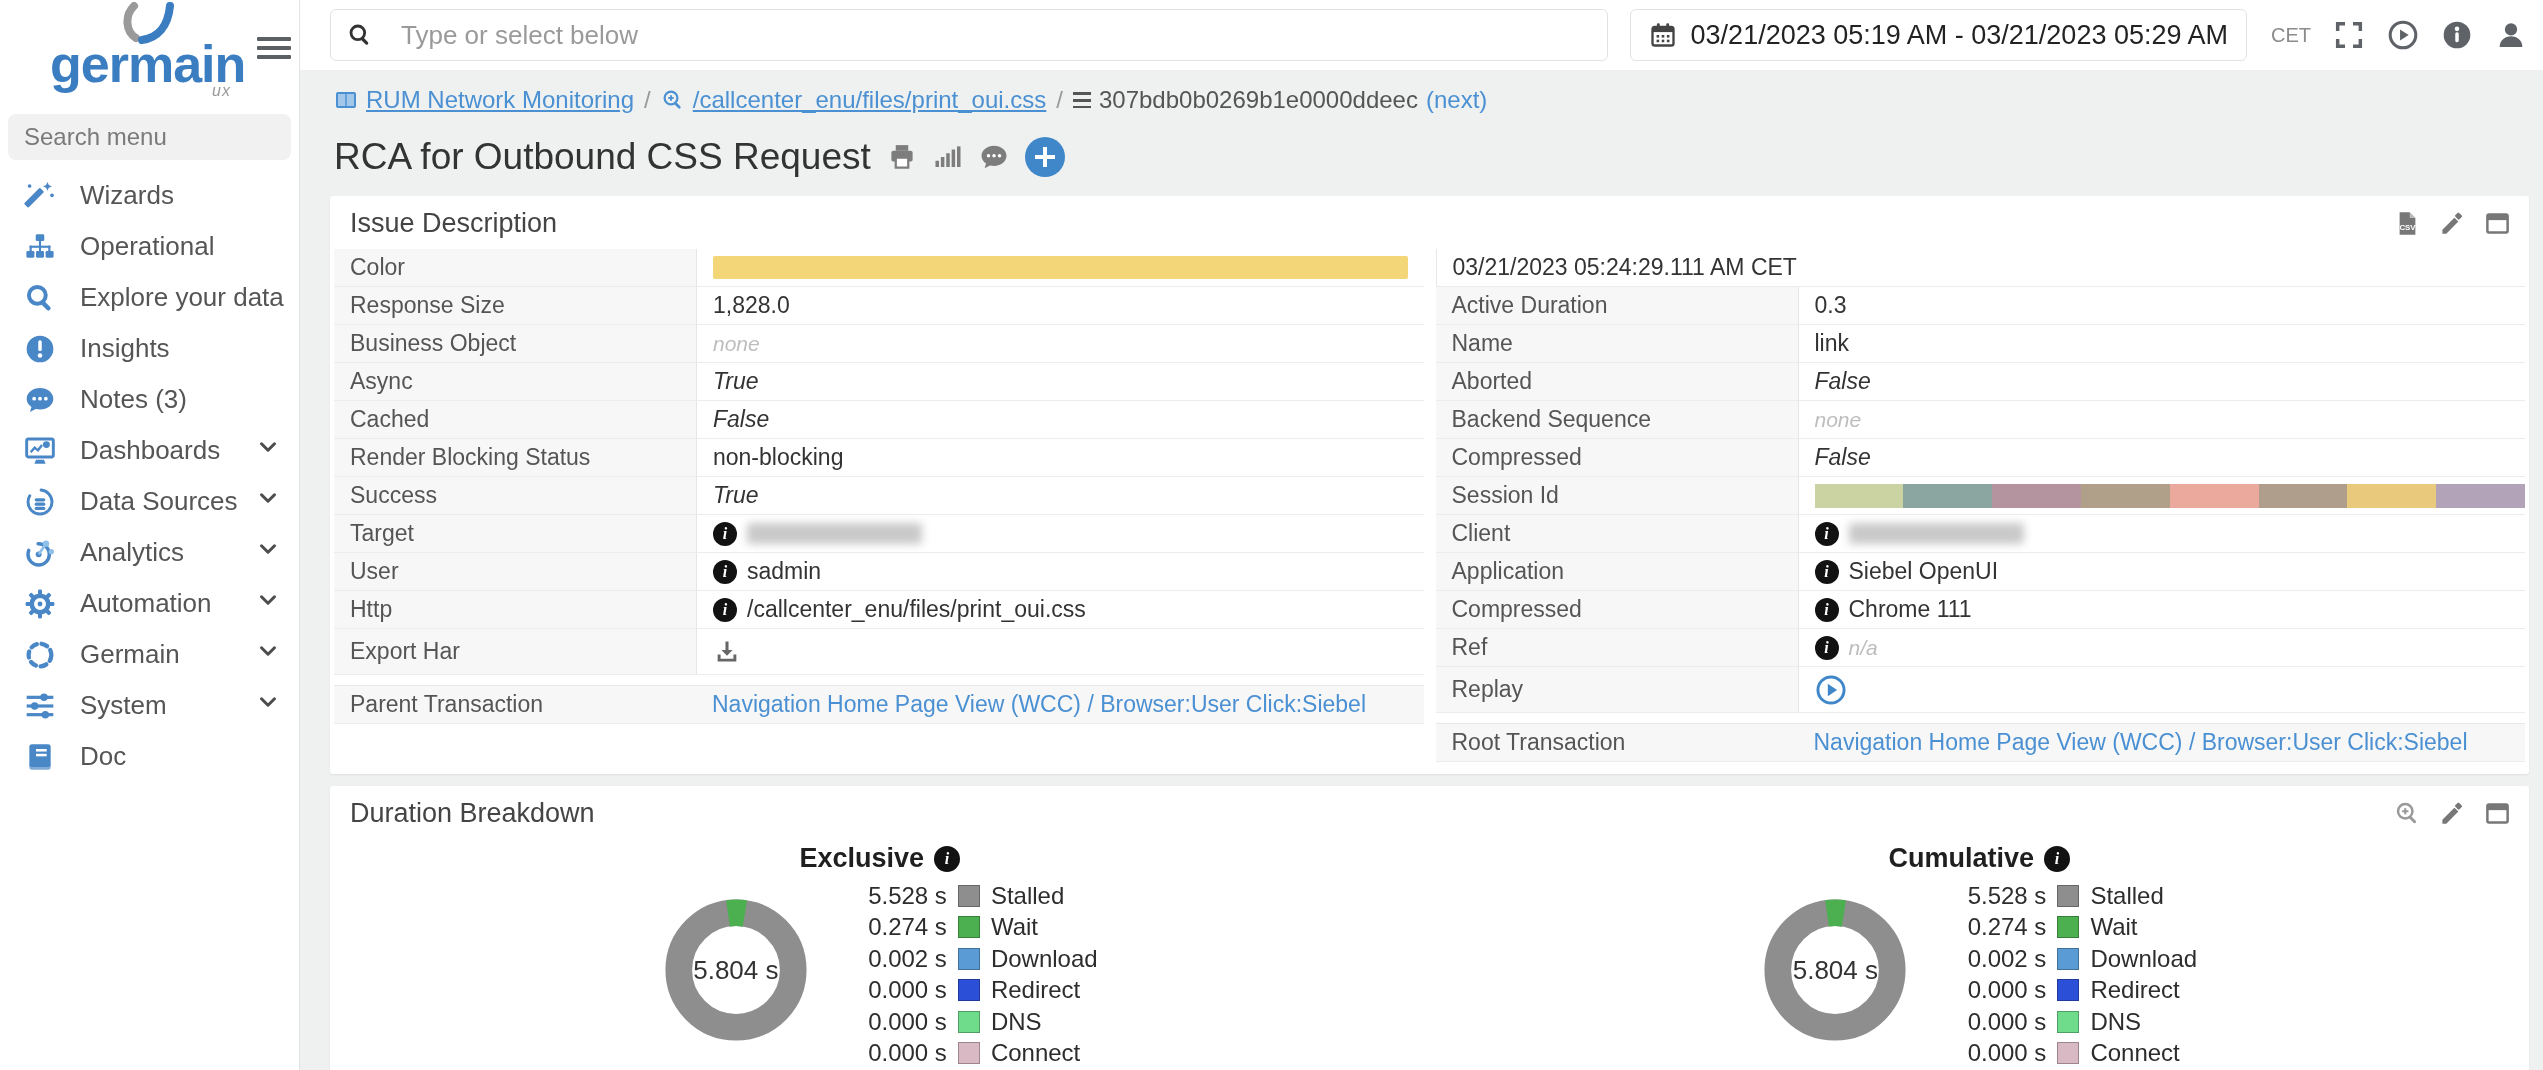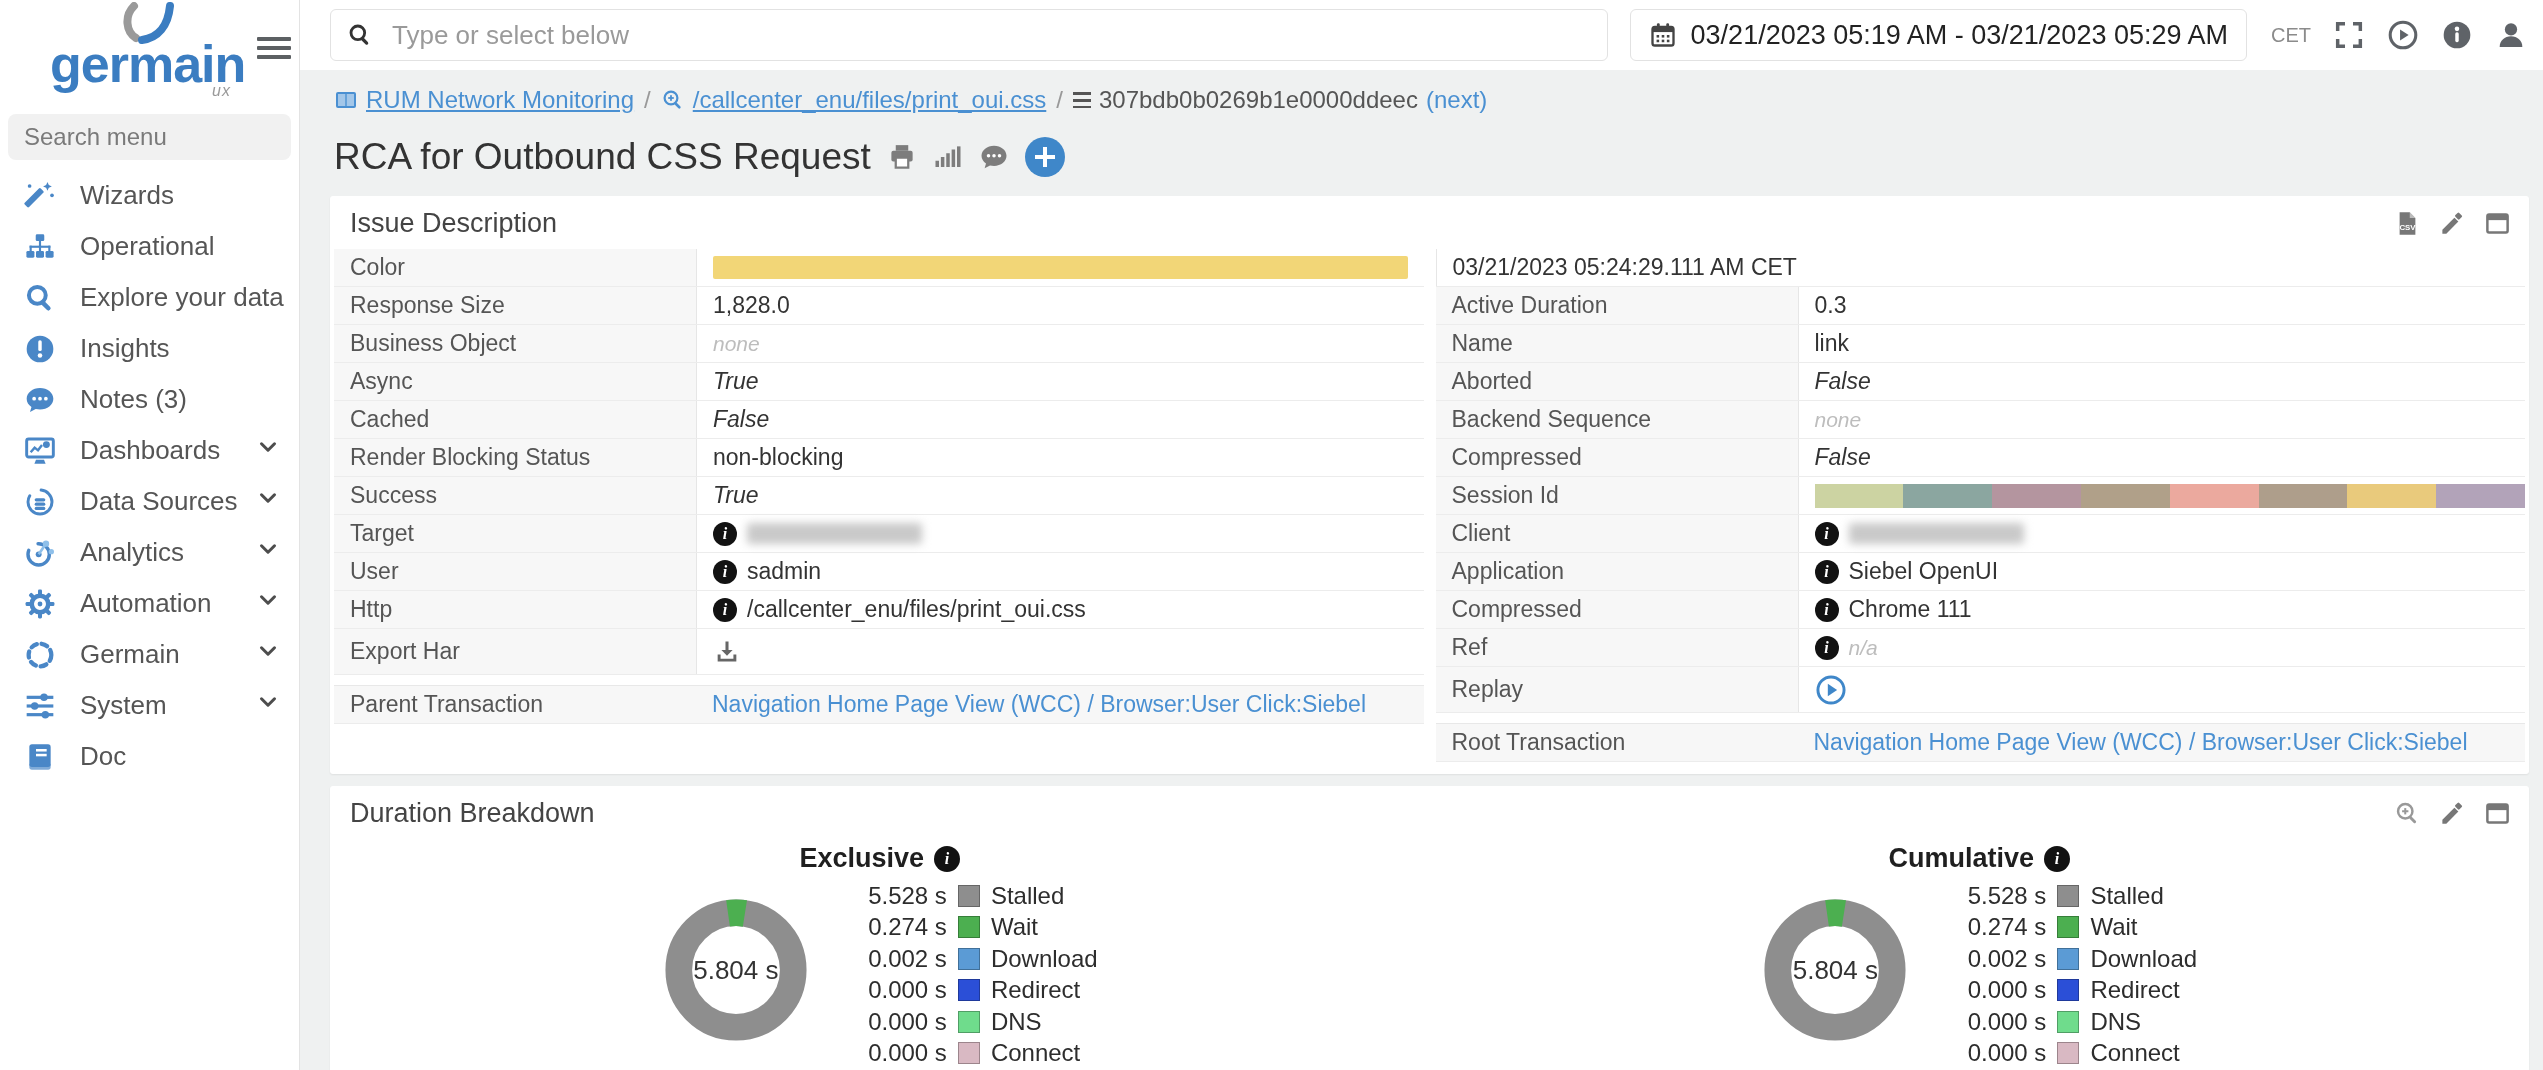--- a/index.html
+++ b/index.html
@@ -18,21 +18,21 @@
   .menu-search input { width:100%; height:46px; background:#f1f1f1; border:none; border-radius:8px; padding:0 16px; font-size:24px; color:#555; font-family:inherit; }
   .menu-search input::placeholder { color:#7a7a7a; }
   .nav-item { display:flex; align-items:center; height:51px; padding:0 18px 0 22px; color:#555; font-size:26px; cursor:pointer; }
   .nav-item .nico { width:36px; height:36px; margin-right:22px; color:#4a87c7; flex:none; display:flex; align-items:center; justify-content:center; }
   .nav-item .chev { margin-left:auto; color:#4d4d4d; }
   .nav-label { white-space:nowrap; }
 
   
   .main { flex:1; display:flex; flex-direction:column; overflow:hidden; }
   .topbar { background:#fff; padding:9px 16px 9px 30px; display:flex; align-items:center; gap:22px; }
-  .search-box { flex:1; height:52px; background:#fff; border:1px solid #e2e2e2; border-radius:6px; display:flex; align-items:center; padding:0 16px; gap:19px; }
+  .search-box { flex:1; height:52px; background:#fff; border:1px solid #e2e2e2; border-radius:6px; display:flex; align-items:center; padding:0 16px; gap:28px; }
   .search-box input { border:none; outline:none; flex:1; font-size:26px; color:#333; font-family:inherit; }
   .search-box input::placeholder { color:#9a9a9a; }
   .date-box { height:52px; background:#fff; border:1px solid #e2e2e2; border-radius:6px; display:flex; align-items:center; padding:0 18px; gap:14px; cursor:pointer; }
   .date-text { font-size:27px; color:#222; white-space:nowrap; }
   .tz { font-size:20px; color:#8b8b8b; margin-left:2px; }
   .tb-icon { color:#5f6368; display:flex; align-items:center; cursor:pointer; }
 
   .content { flex:1; padding:0 14px 0 30px; overflow:hidden; }
   .crumbs { margin:16px 0 0 4px; display:flex; align-items:center; gap:10px; font-size:24px; }
   .crumb { display:flex; align-items:center; gap:8px; }

